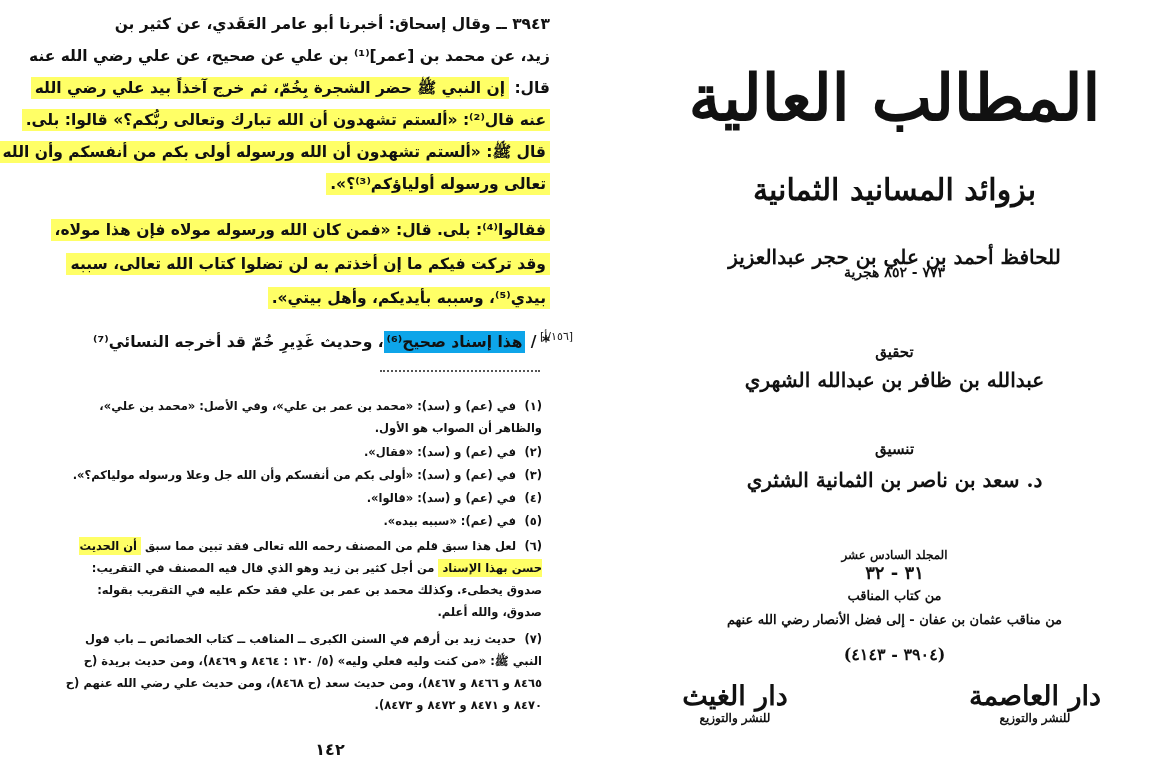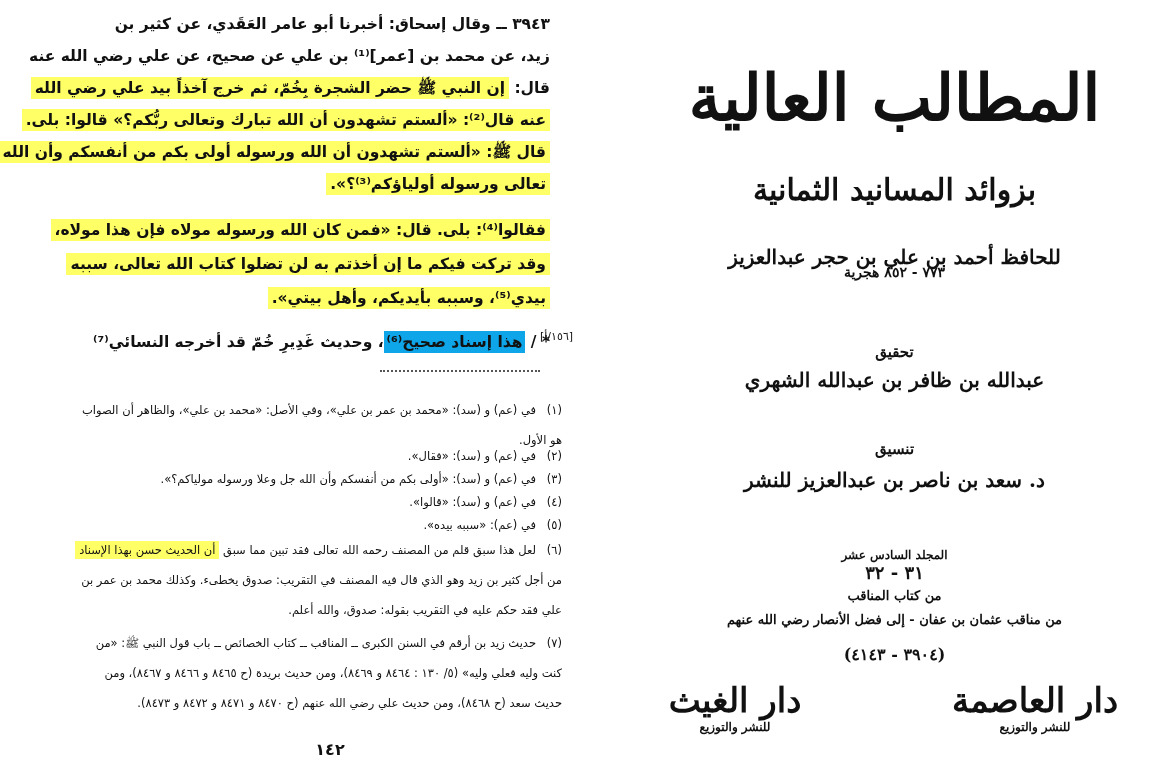--- a/index.html
+++ b/index.html
@@ -8,31 +8,31 @@
   .page { position:absolute; top:0; }
   #left-page { left:0; width:600px; height:768px; }
   #right-page { left:640px; width:509px; height:768px; }
   .ar { direction:rtl; unicode-bidi:embed; }
   .line { position:absolute; right:0; white-space:nowrap; font-size:15.5px; font-weight:bold;
           line-height:32px; text-align:right; }
   .main-text { position:absolute; left:62px; width:488px; top:8px; }
   .hl-y { background:#ffff66; padding:2px 4px; }
   .hl-g { background:#0ea5e9; padding:2px 3px; }
   .sep { position:absolute; top:370px; left:380px; width:160px; border-top:2px dotted #555; }
-  .fn { position:absolute; left:74px; width:488px; font-size:11.5px; font-weight:normal; line-height:30px; }
+  .fn { position:absolute; left:54px; width:488px; font-size:11.5px; font-weight:bold; line-height:22px; }
   .fn .num { display:inline-block; width:26px; }
   .page-num { position:absolute; top:740px; left:290px; width:80px; text-align:center; font-weight:bold; font-size:16px; }
   .marker { position:absolute; font-size:11px; }
   .title-big { position:absolute; top:60px; left:0; width:509px; text-align:center;
                font-family:"DejaVu Serif", serif; font-size:64px; font-weight:bold; letter-spacing:2px; }
   .title-sub { position:absolute; top:172px; left:0; width:509px; text-align:center;
                font-family:"DejaVu Serif", serif; font-size:30px; font-weight:bold; }
   .c { position:absolute; left:0; width:509px; text-align:center; font-family:"DejaVu Serif", serif; font-weight:bold; }
   .publisher { position:absolute; text-align:center; font-family:"DejaVu Serif", serif; }
-  .publisher .name { font-size:34px; font-weight:bold; }
+  .publisher .name { font-size:27px; font-weight:bold; }
   .publisher .tag { font-size:12px; font-weight:bold; }
 </style>
 </head>
 <body>
 
 <div id="left-page" class="page">
   <div class="main-text ar">
     <div class="line" style="top:0px"><span>٣٩٤٣ ــ وقال إسحاق: أخبرنا أبو عامر العَقَدي، عن كثير بن</span></div>
     <div class="line" style="top:32px"><span>زيد، عن محمد بن [عمر]⁽¹⁾ بن علي عن صحيح، عن علي رضي الله عنه</span></div>
     <div class="line" style="top:64px"><span>قال: </span><span class="hl-y">إن النبي ﷺ حضر الشجرة بِخُمّ، ثم خرج آخذاً بيد علي رضي الله</span></div>
@@ -62,21 +62,21 @@
 </div>
 
 <div id="right-page" class="page ar">
   <div class="title-big">المطالب العالية</div>
   <div class="title-sub">بزوائد المسانيد الثمانية</div>
   <div class="c" style="top:245px;font-size:20px">للحافظ أحمد بن علي بن حجر عبدالعزيز</div>
   <div class="c" style="top:264px;font-size:14px">٧٧٣ - ٨٥٢ هجرية</div>
   <div class="c" style="top:343px;font-size:15px">تحقيق</div>
   <div class="c" style="top:368px;font-size:20px">عبدالله بن ظافر بن عبدالله الشهري</div>
   <div class="c" style="top:440px;font-size:15px">تنسيق</div>
-  <div class="c" style="top:468px;font-size:20px">د. سعد بن ناصر بن عبدالعزيز للنشر</div>
+  <div class="c" style="top:468px;font-size:20px">د. سعد بن ناصر بن الثمانية الشثري</div>
   <div class="c" style="top:548px;font-size:12px">المجلد السادس عشر</div>
   <div class="c" style="top:562px;font-size:18px">٣١ - ٣٢</div>
   <div class="c" style="top:588px;font-size:13px">من كتاب المناقب</div>
   <div class="c" style="top:612px;font-size:13px">من مناقب عثمان بن عفان - إلى فضل الأنصار رضي الله عنهم</div>
   <div class="c" style="top:645px;font-size:16px">(٣٩٠٤ - ٤١٤٣)</div>
   <div class="publisher" style="top:680px;left:310px;width:170px">
     <div class="name">دار العاصمة</div>
     <div class="tag">للنشر والتوزيع</div>
   </div>
   <div class="publisher" style="top:680px;left:20px;width:150px">

